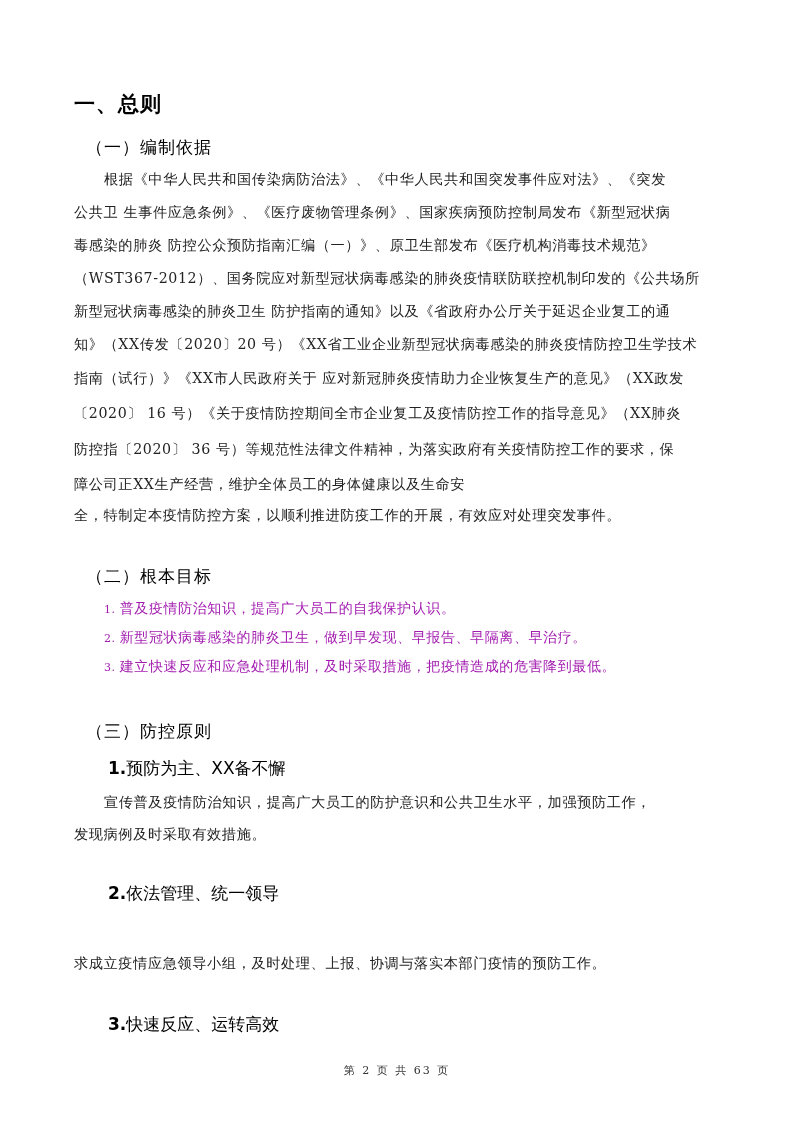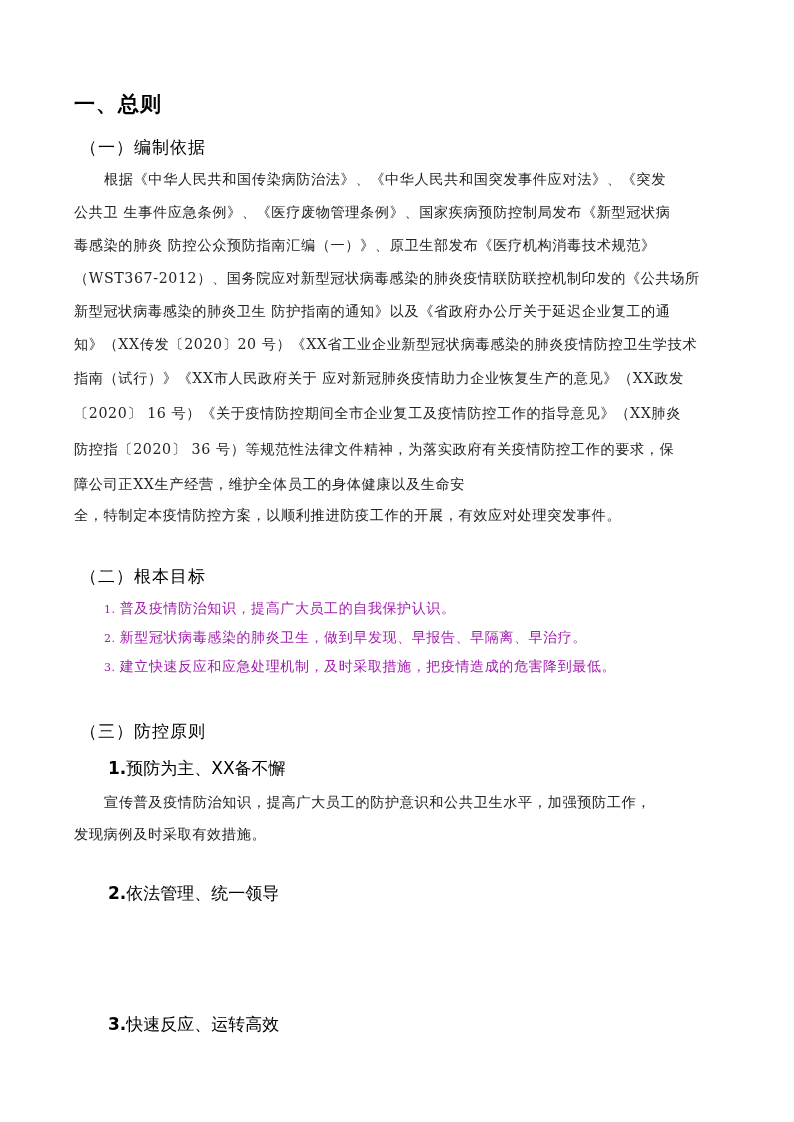--- a/index.html
+++ b/index.html
@@ -1,20 +1,20 @@
 <!DOCTYPE html>
 <html><head>
 <meta charset="utf-8">
 <style>
   html, body { margin: 0; padding: 0; background: #ffffff; }
   body { width: 794px; height: 1122px; position: relative; overflow: hidden; color: #000; }
   .page { position: absolute; left: 0; top: 0; width: 794px; height: 1122px; }
   .abs { position: absolute; white-space: nowrap; }
   .h1 { font-family: "DejaVu Sans", sans-serif; font-weight: bold; font-size: 21px; left: 74px; top: 90px; letter-spacing: 1px; }
-  .h2 { font-family: Liberation Mono, monospace; font-size: 17px; left: 80px; letter-spacing: 1px; }
+  .h2 { font-family: Liberation Mono, monospace; font-size: 17px; left: 86px; letter-spacing: 1px; }
   .h3 { font-family: "DejaVu Sans", sans-serif; font-size: 17px; left: 108px; }
   .h3 .num { font-weight: bold; }
   .body { font-family: "DejaVu Serif", serif; font-size: 14.2px; color: #222; letter-spacing: 0.6px; }
   .list { font-family: "DejaVu Serif", serif; font-size: 14px; color: #a21caf; left: 104px; letter-spacing: 0.6px; }
   .list .n { font-size: 11px; margin-right: 4px; }
   .footer { font-family: "DejaVu Serif", serif; font-size: 11px; color: #333; left: 0; width: 794px; text-align: center; top: 1063px; letter-spacing: 2px; }
 </style>
 </head>
 <body>
 
@@ -56,18 +56,20 @@
 
   <div class="abs h3" style="top:757px;">
     <span class="num">1.</span><span>预防为主、XX备不懈</span>
   </div>
   <div class="abs body" style="left:74px; top:825px;">发现病例及时采取有效措施。</div>
   <div class="abs body" style="left:104px; top:793px;">宣传普及疫情防治知识，提高广大员工的防护意识和公共卫生水平，加强预防工作，</div>
 
   <div class="abs h3" style="top:882px;">
     <span class="num">2.</span><span>依法管理、统一领导</span>
   </div>
+  <div class="abs body" style="left:74px; top:954px;">求成立疫情应急领导小组，及时处理、上报、协调与落实本部门疫情的预防工作。</div>
 
   <div class="abs h3" style="top:1013px;">
     <span class="num">3.</span><span>快速反应、运转高效</span>
   </div>
 
+  <div class="abs footer">第 2 页 共 63 页</div>
 </div>
 
 </body></html>

